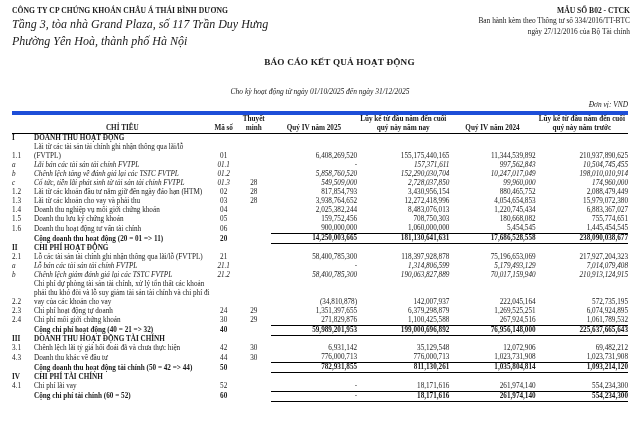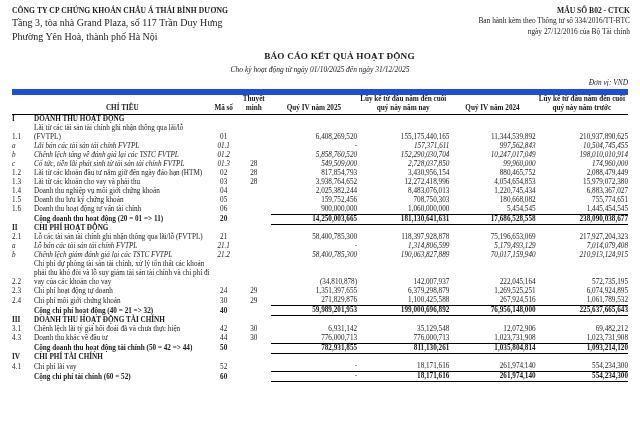--- a/index.html
+++ b/index.html
@@ -36,21 +36,22 @@
     width: 290px;
     text-align: right;
     line-height: 1.38;
   }
   .co-name {
     font-size: 7.6px;
     font-weight: bold;
     letter-spacing: .01em;
   }
   .co-line {
-    font-size: 10px;
+    font-size: 12px;
+    font-style: italic;
   }
   .form-code {
     font-size: 7.6px;
     font-weight: bold;
   }
   .hdr-r-line {
     font-size: 7.4px;
   }
   
   .title-wrap {
@@ -59,21 +60,21 @@
   }
   .doc-title {
     font-size: 9.2px;
     font-weight: bold;
     letter-spacing: .02em;
     padding-left: 39px;
   }
   .doc-sub {
     font-size: 7.5px;
     font-style: italic;
-    margin-top: 4px;
+    margin-top: 20px;
   }
   .unit {
     text-align: right;
     font-size: 7.4px;
     font-style: italic;
     padding-right: 12px;
     margin-top: 4px;
   }
   
   table.fin {
@@ -81,21 +82,21 @@
     width: 616px;
     margin: 2px auto 0 auto;
     table-layout: fixed;
     font-size: 7.2px;
   }
   table.fin th, table.fin td {
     padding: 0;
     vertical-align: bottom;
   }
   thead th {
-    border-top: 6px solid #1d4ed8;
+    border-top: 4px solid #1d4ed8;
     border-bottom: 1px solid #000;
     font-weight: bold;
     font-size: 7.2px;
     text-align: center;
     line-height: 1.28;
     padding: 3px 2px 3px 2px;
     vertical-align: middle;
   }
   th.c-idx { width: 22px; }
   th.c-ind { width: 176px; text-align: center; }

